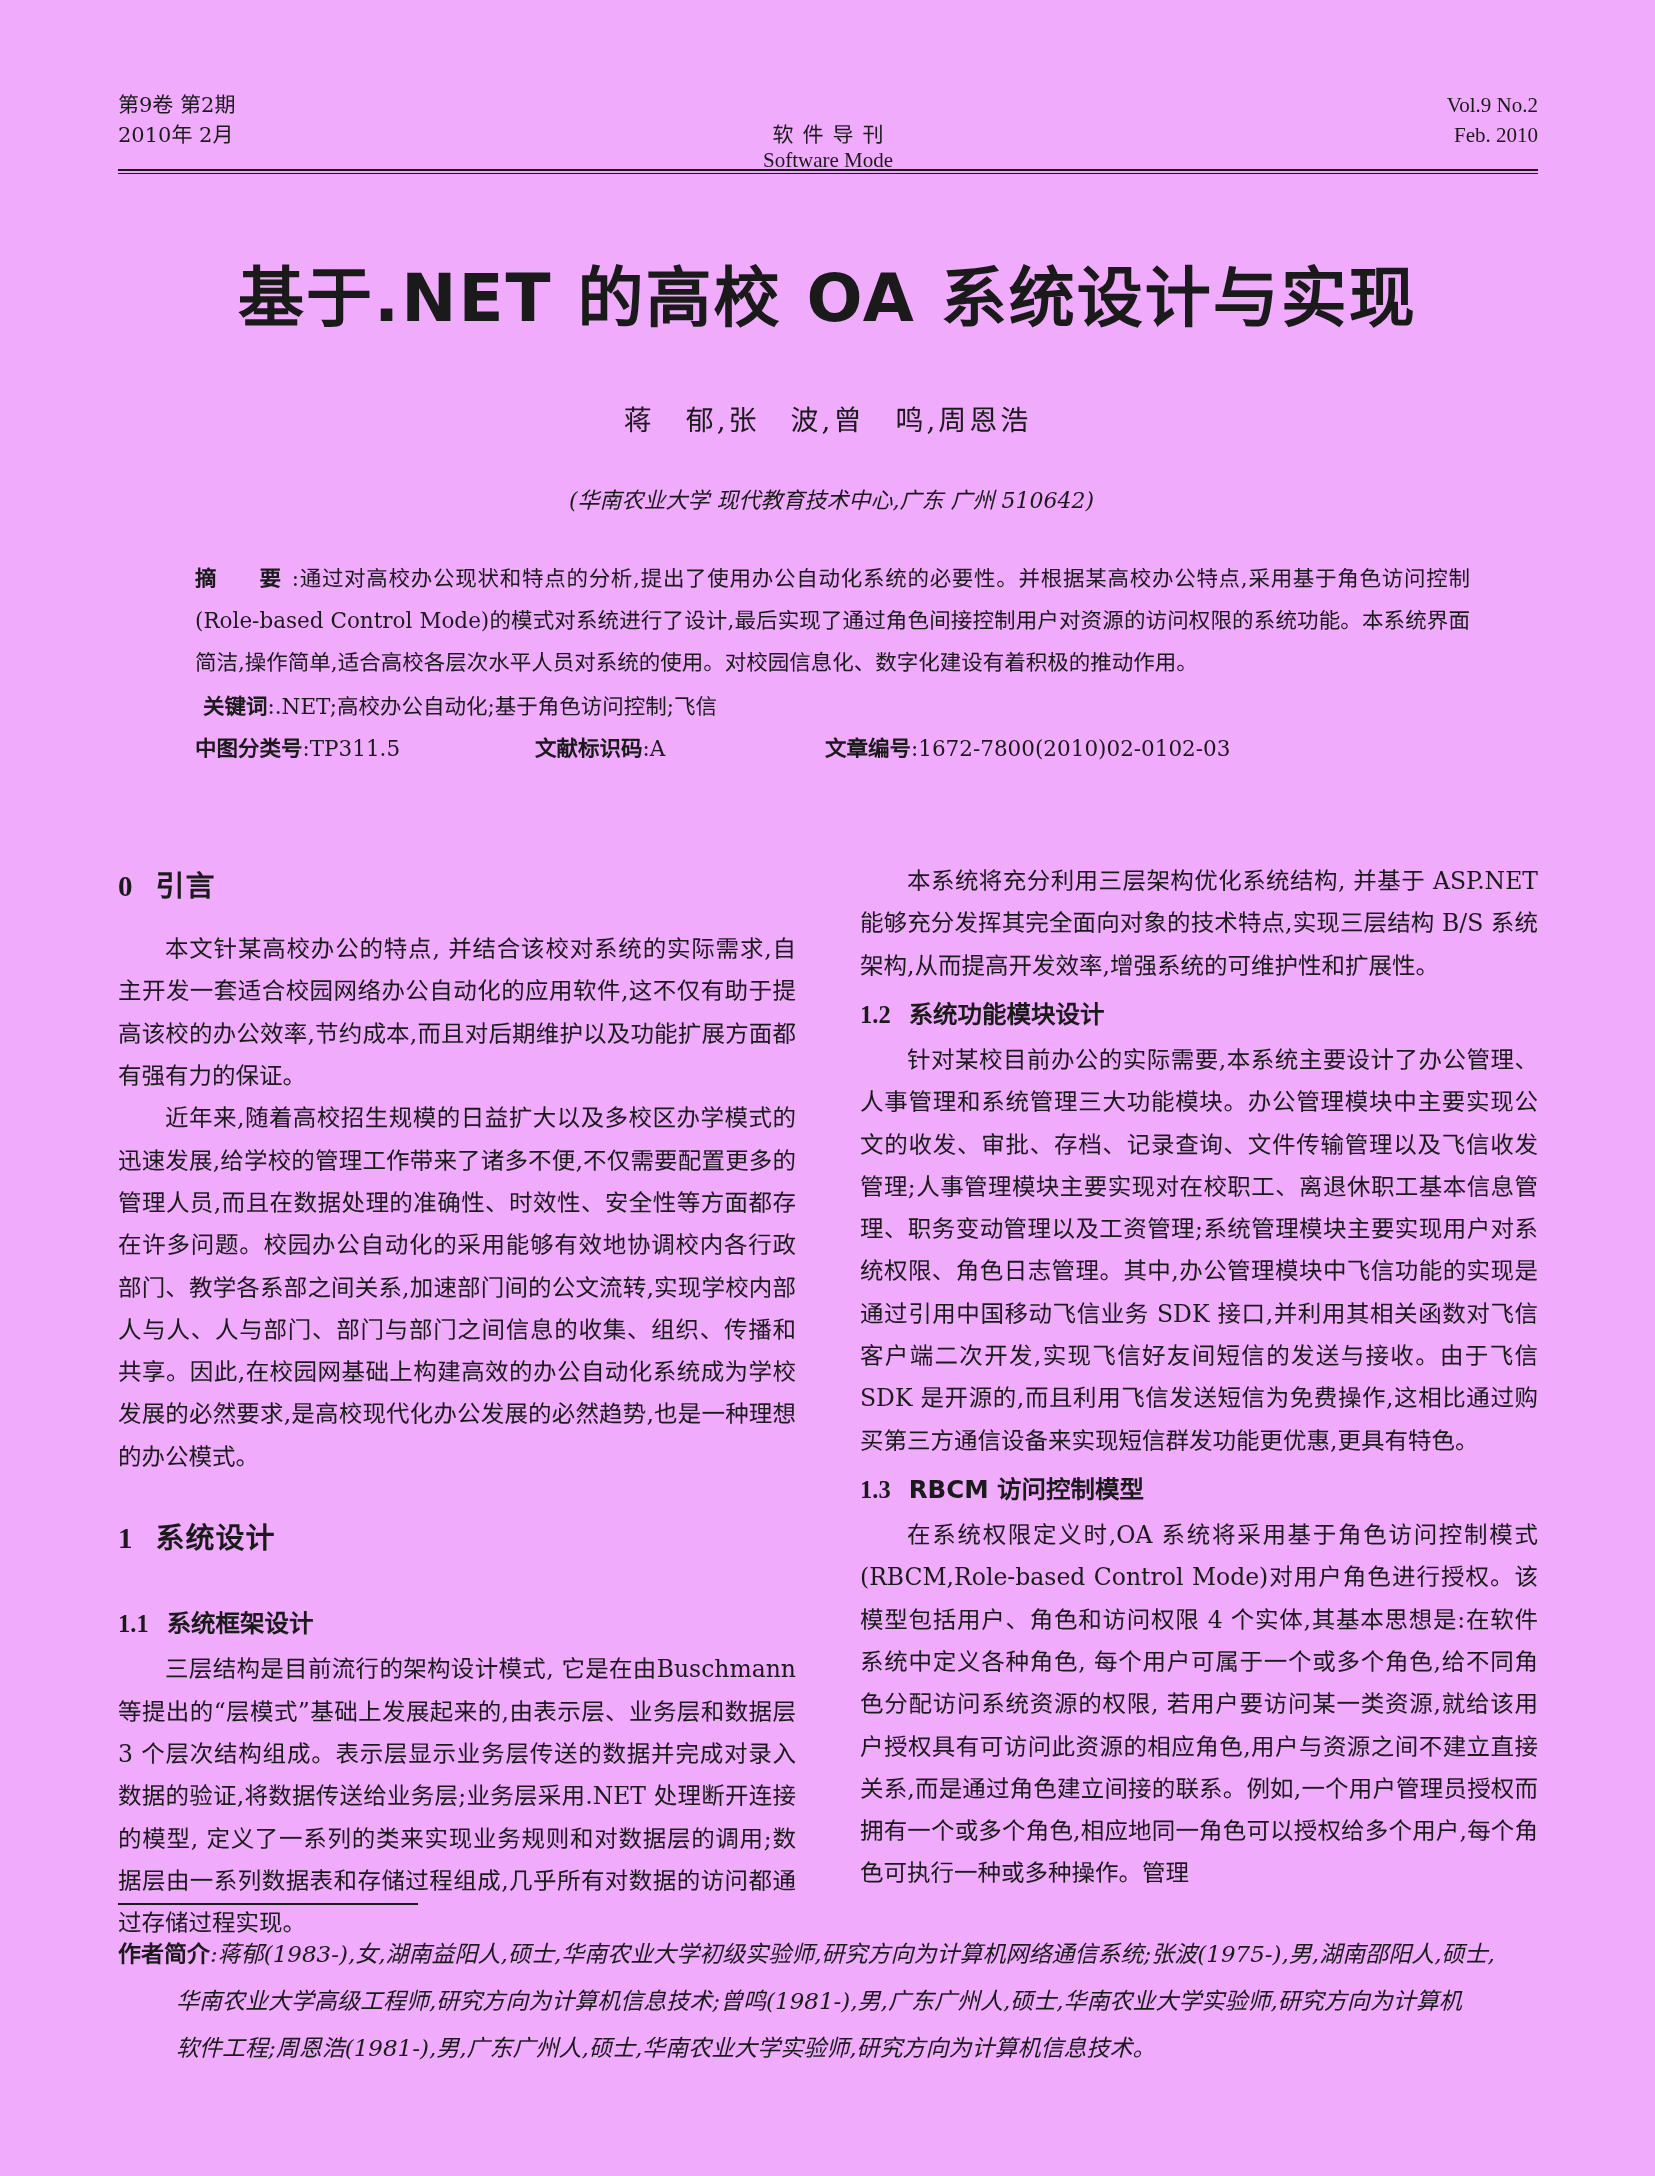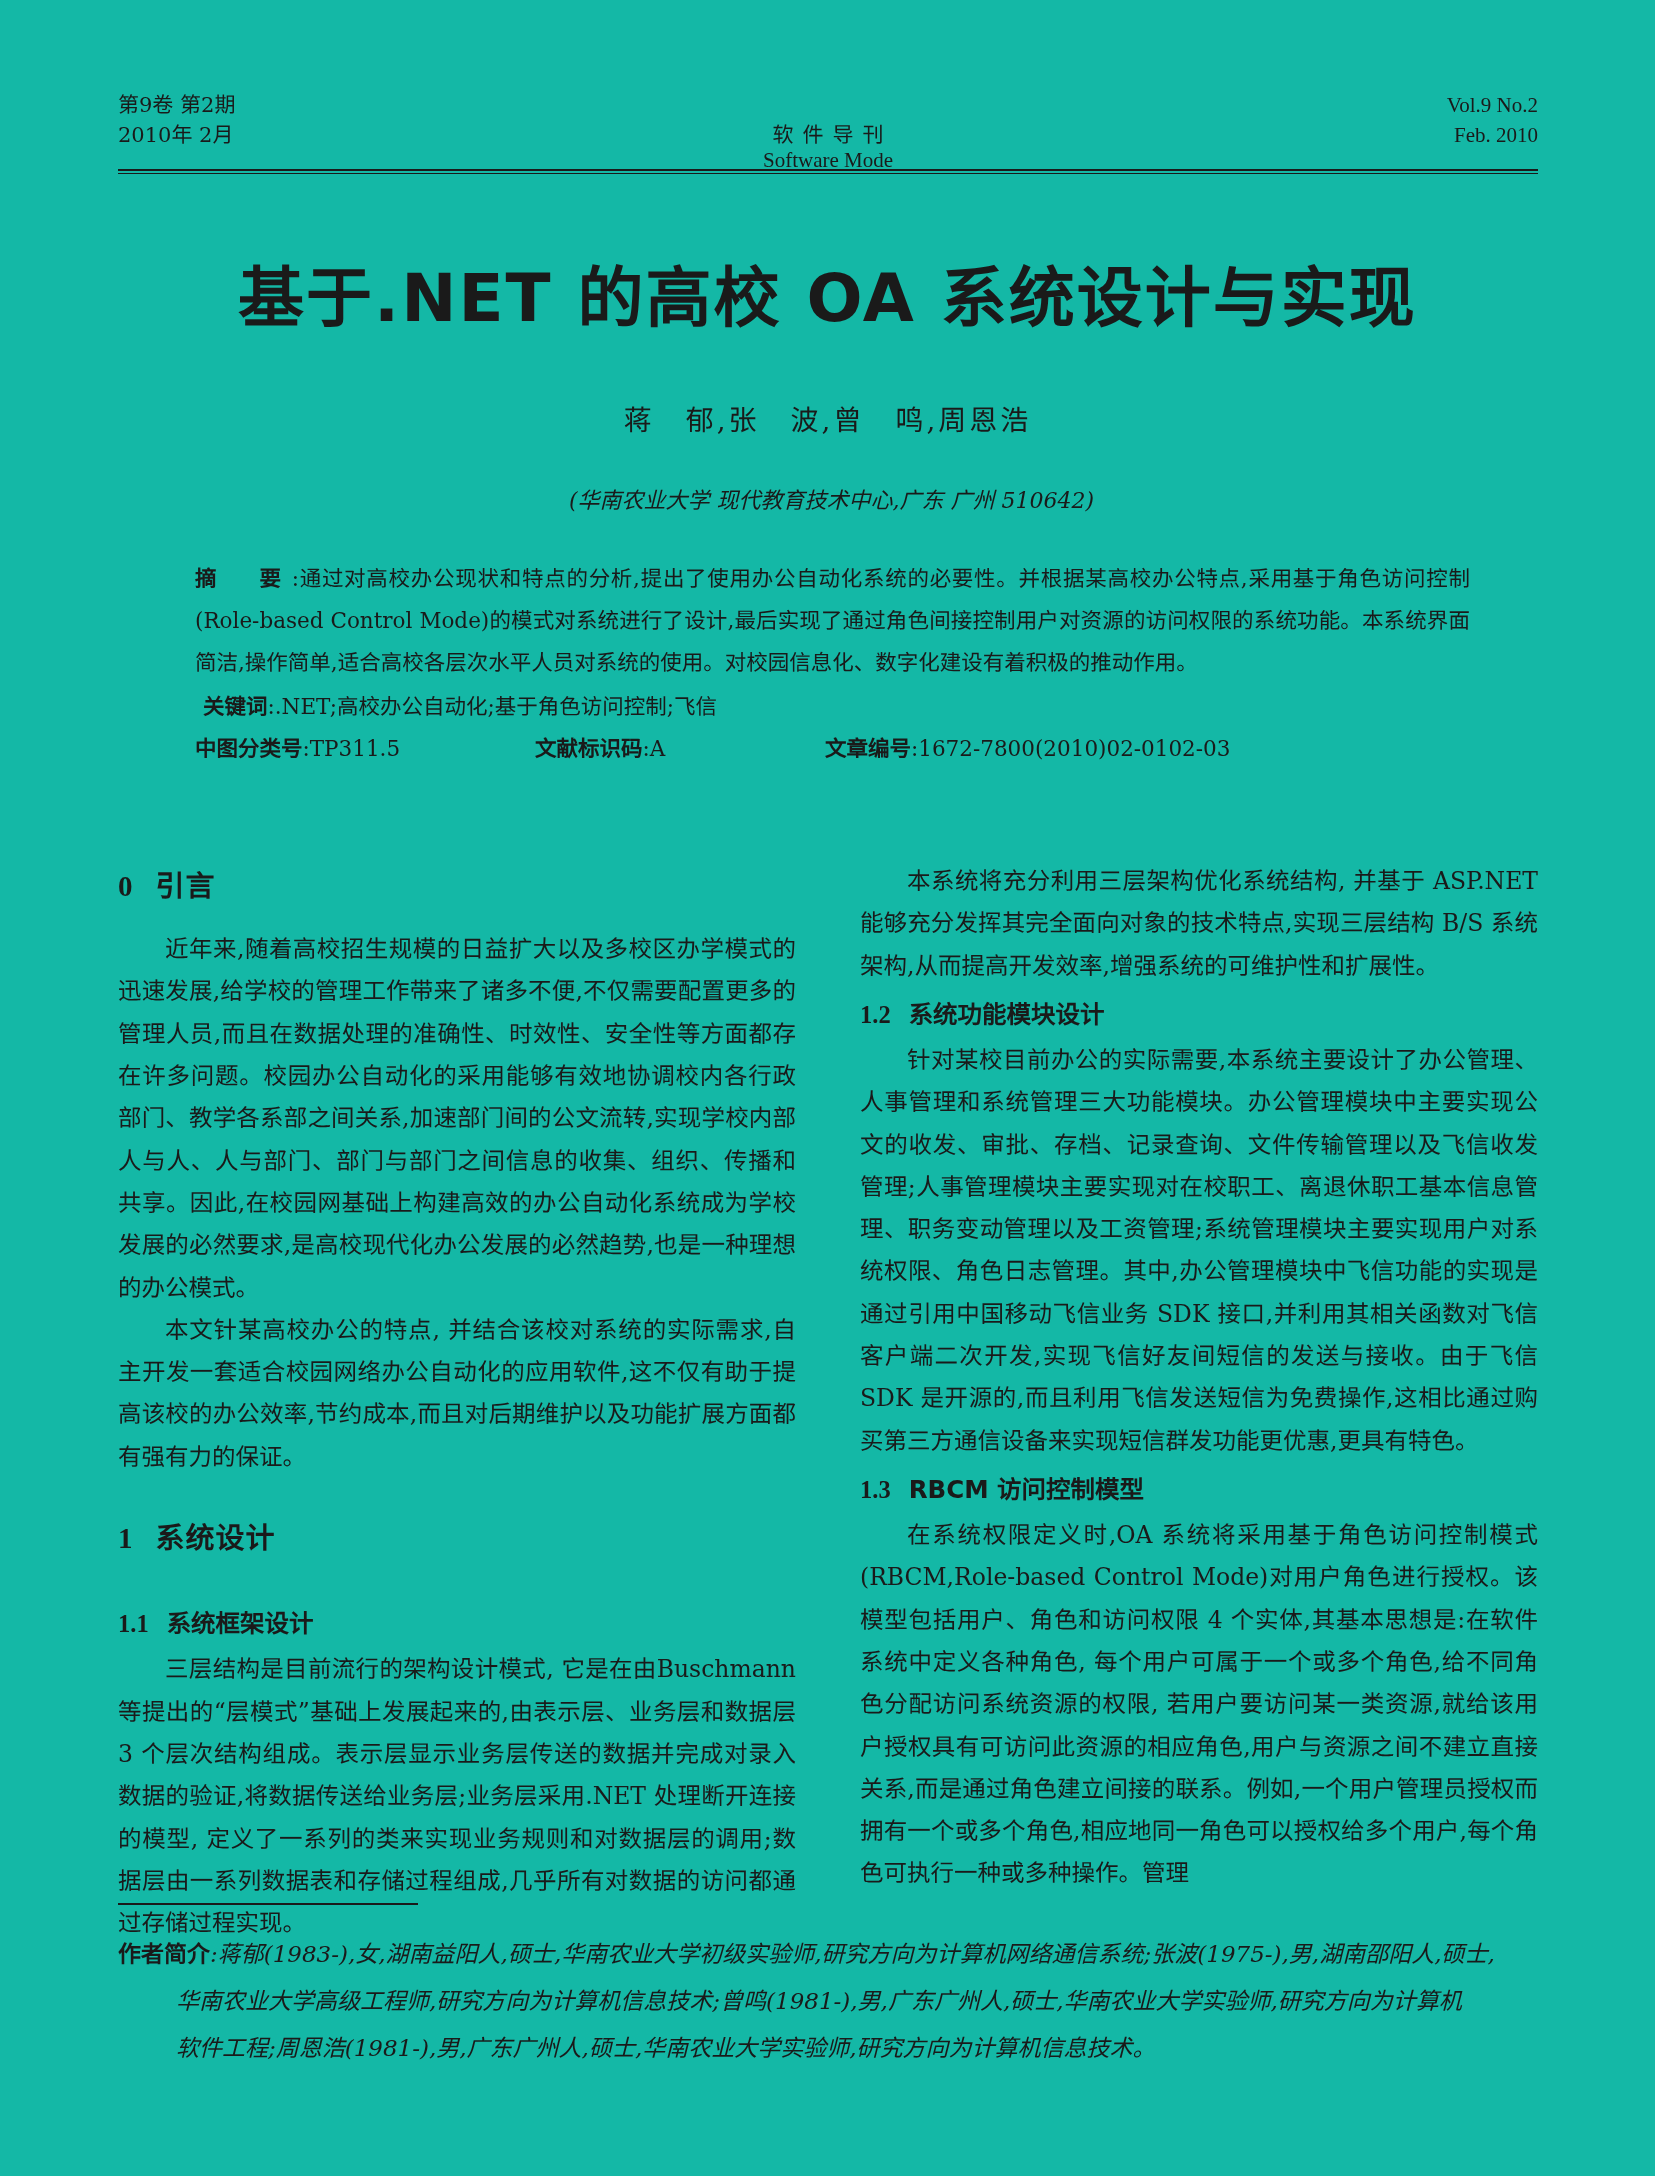--- a/index.html
+++ b/index.html
@@ -10,21 +10,21 @@
   }
   body {
     font-family: "DejaVu Serif", "Liberation Serif", serif;
     color: #1a1a1a;
   }
   .page {
     position: relative;
     width: 1655px;
     height: 2176px;
     margin: 0 auto;
-    background: #14b8a6;
+    background: #f0abfc;
     box-sizing: border-box;
     padding: 0;
     overflow: hidden;
   }
 
   
   .running-head {
     position: absolute;
     left: 118px;
     top: 88px;
@@ -248,22 +248,22 @@
       <div class="cl-1"><span class="kw-label">中图分类号</span><span>:TP311.5</span></div>
       <div class="cl-2"><span class="kw-label">文献标识码</span><span>:A</span></div>
       <div class="cl-3"><span class="kw-label">文章编号</span><span>:1672-7800(2010)02-0102-03</span></div>
     </div>
   </div>
 
   <div class="columns">
 
     <div class="col col-left">
       <div class="h1"><span class="num">0</span><span>引言</span></div>
+      <p class="para">本文针某高校办公的特点, 并结合该校对系统的实际需求,自主开发一套适合校园网络办公自动化的应用软件,这不仅有助于提高该校的办公效率,节约成本,而且对后期维护以及功能扩展方面都有强有力的保证。</p>
       <p class="para">近年来,随着高校招生规模的日益扩大以及多校区办学模式的迅速发展,给学校的管理工作带来了诸多不便,不仅需要配置更多的管理人员,而且在数据处理的准确性、时效性、安全性等方面都存在许多问题。校园办公自动化的采用能够有效地协调校内各行政部门、教学各系部之间关系,加速部门间的公文流转,实现学校内部人与人、人与部门、部门与部门之间信息的收集、组织、传播和共享。因此,在校园网基础上构建高效的办公自动化系统成为学校发展的必然要求,是高校现代化办公发展的必然趋势,也是一种理想的办公模式。</p>
-      <p class="para">本文针某高校办公的特点, 并结合该校对系统的实际需求,自主开发一套适合校园网络办公自动化的应用软件,这不仅有助于提高该校的办公效率,节约成本,而且对后期维护以及功能扩展方面都有强有力的保证。</p>
       <div class="spacer-md"></div>
       <div class="h1"><span class="num">1</span><span>系统设计</span></div>
       <div class="spacer-sm"></div>
       <div class="h2"><span class="num">1.1</span><span>系统框架设计</span></div>
       <p class="para tight">三层结构是目前流行的架构设计模式, 它是在由Buschmann 等提出的“层模式”基础上发展起来的,由表示层、业务层和数据层 3 个层次结构组成。表示层显示业务层传送的数据并完成对录入数据的验证,将数据传送给业务层;业务层采用.NET 处理断开连接的模型, 定义了一系列的类来实现业务规则和对数据层的调用;数据层由一系列数据表和存储过程组成,几乎所有对数据的访问都通过存储过程实现。</p>
     </div>
 
     <div class="col col-right">
       <p class="para">本系统将充分利用三层架构优化系统结构, 并基于 ASP.NET 能够充分发挥其完全面向对象的技术特点,实现三层结构 B/S 系统架构,从而提高开发效率,增强系统的可维护性和扩展性。</p>
       <div class="h2"><span class="num">1.2</span><span>系统功能模块设计</span></div>

